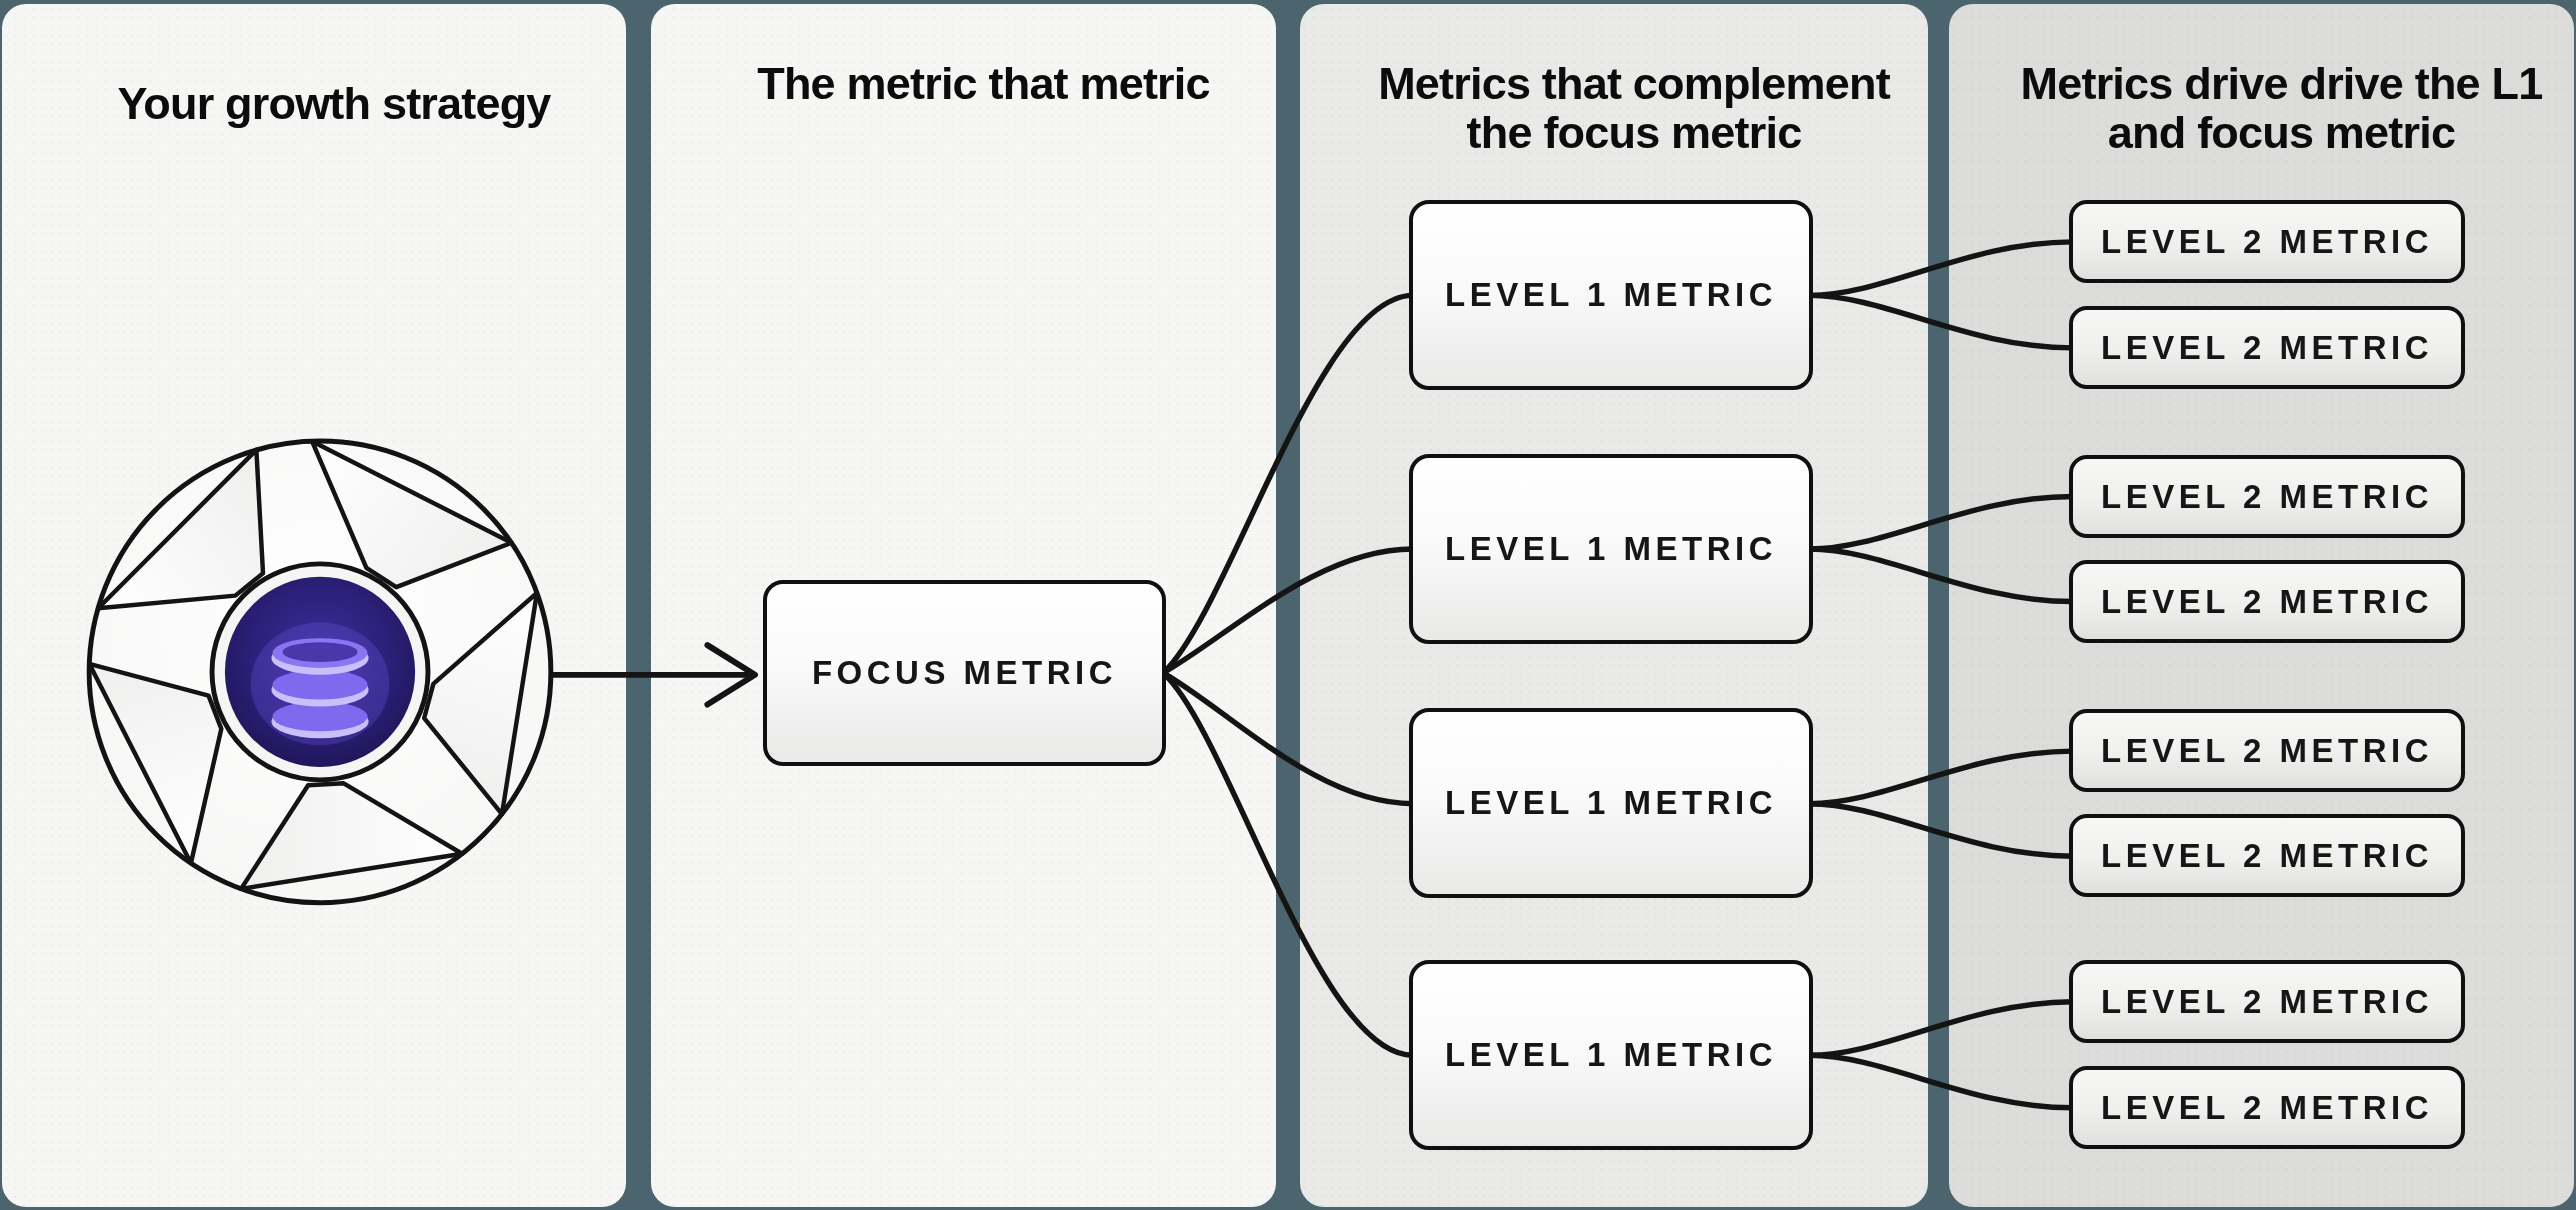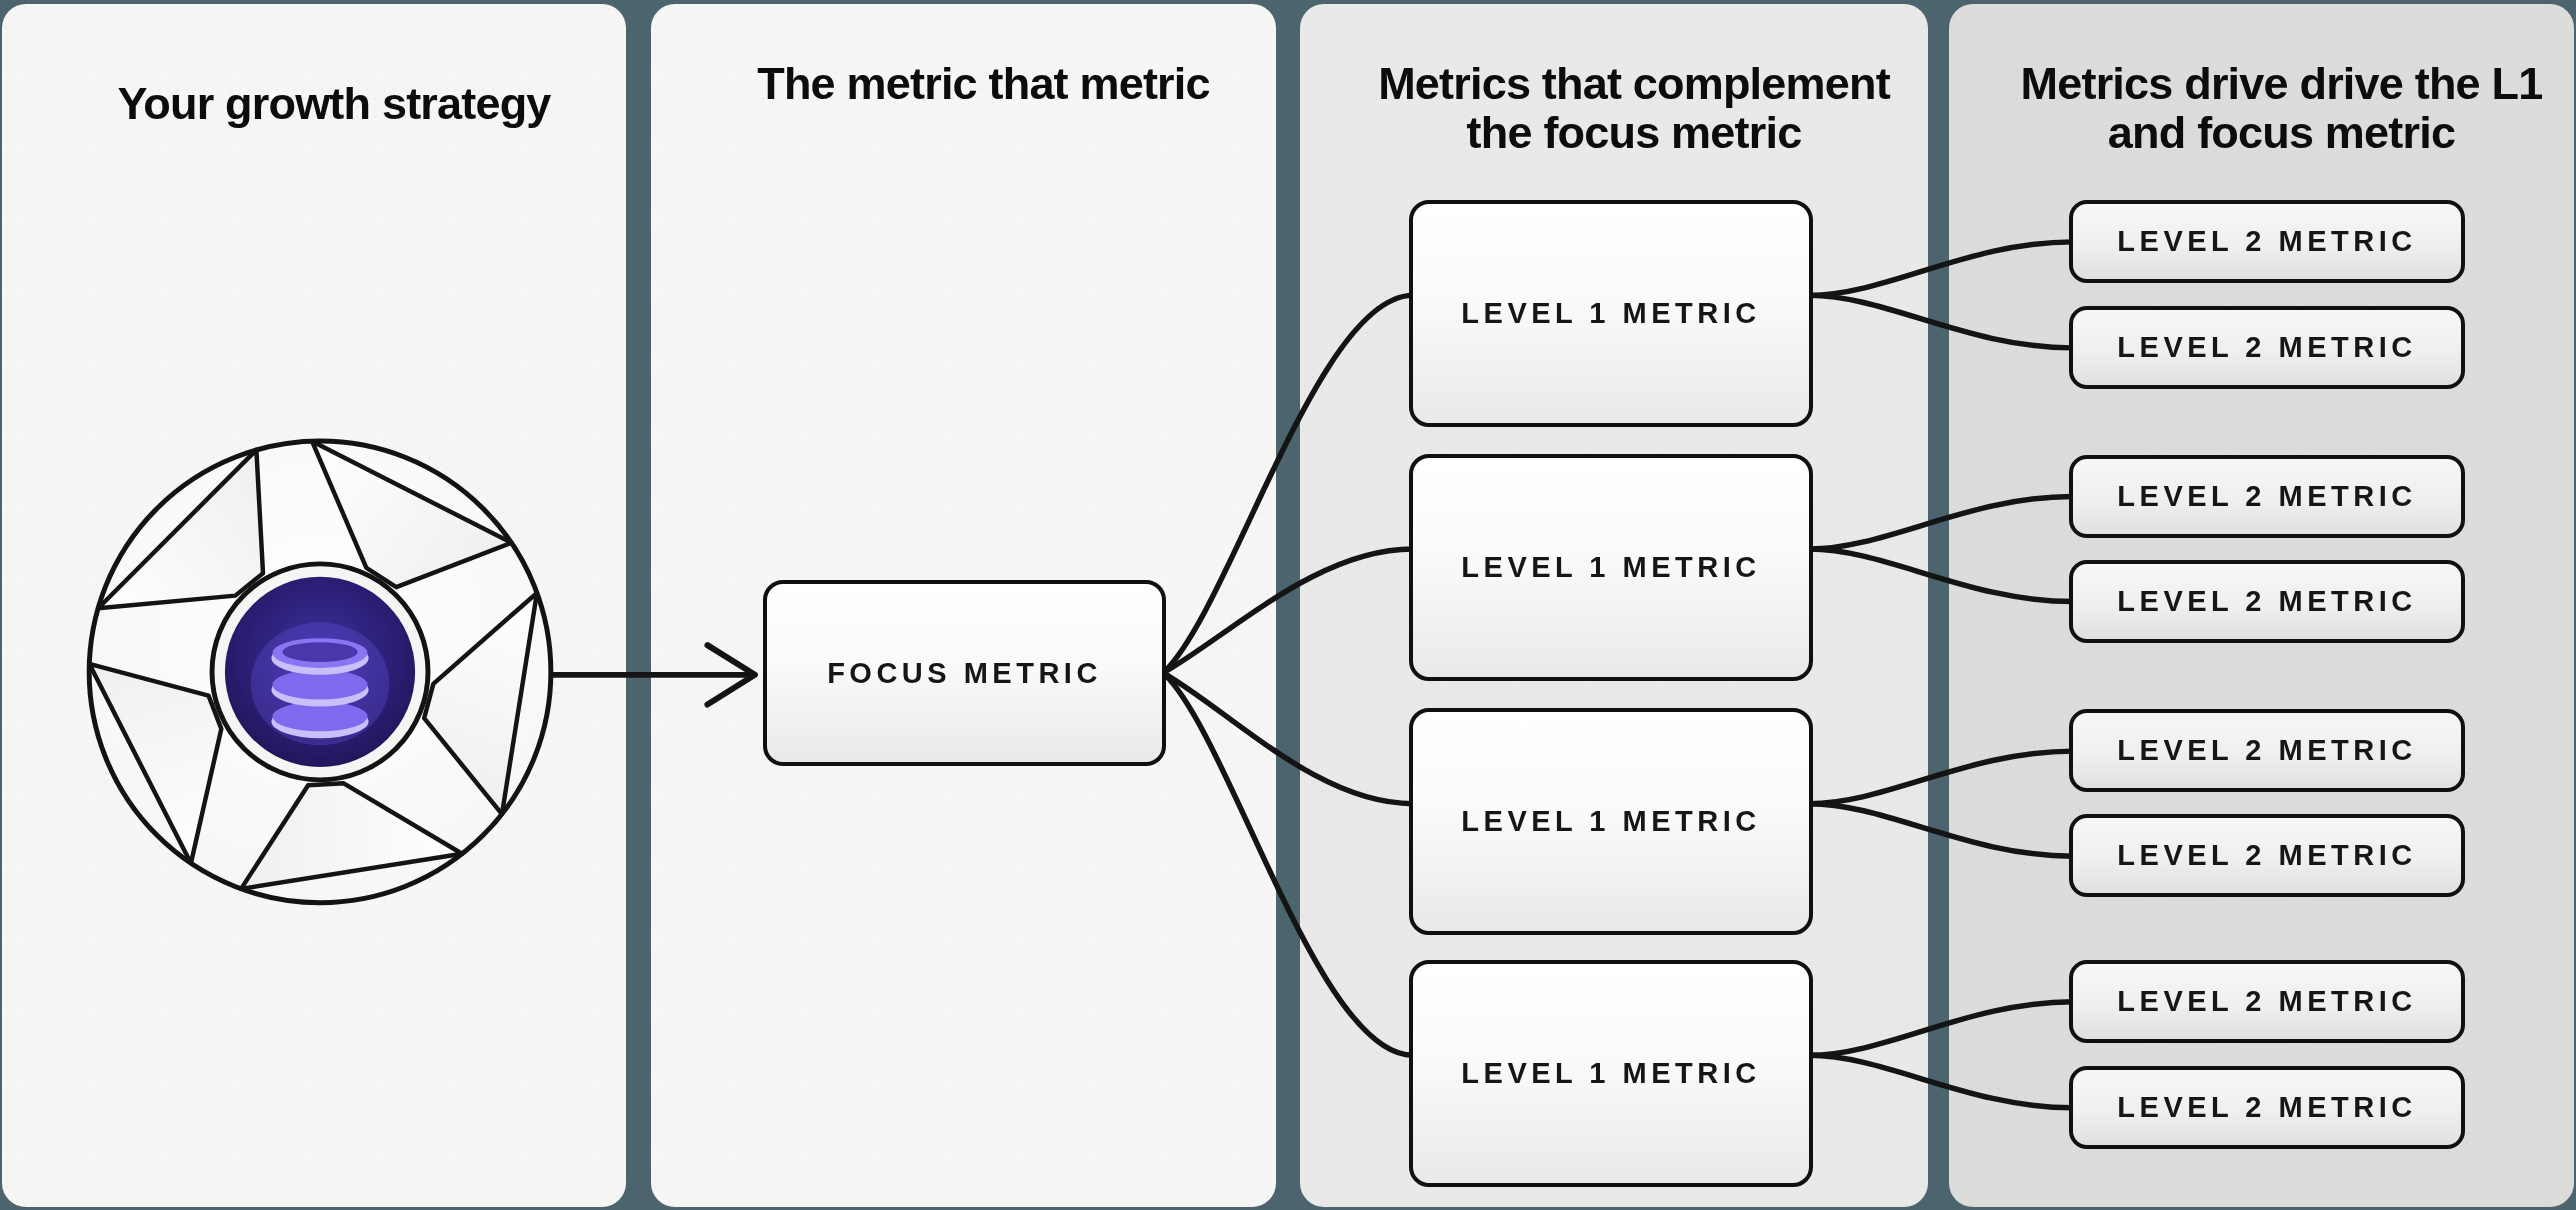--- a/index.html
+++ b/index.html
@@ -28,25 +28,25 @@
   .c2 .card-title,.c3 .card-title,.c4 .card-title{top:55px;}
   .card-title span{display:block;}
 
   .metric-box{
     position:absolute;border:4px solid #101010;border-radius:20px;
     background:linear-gradient(180deg,#ffffff 0%,#fafafa 45%,#e9e9e8 100%);
     display:flex;align-items:center;justify-content:center;
     box-sizing:border-box;
   }
   .box-label{
-    font-weight:700;color:#161616;font-size:29px;letter-spacing:4.5px;
+    font-weight:700;color:#161616;font-size:33px;letter-spacing:4.5px;
     white-space:nowrap;
   }
   .focus-box{left:763px;top:580px;width:403px;height:186px;}
-  .l1{left:1409px;width:404px;height:227px;}
+  .l1{left:1409px;width:404px;height:190px;}
   .l1.i0{top:200px;} .l1.i1{top:454px;} .l1.i2{top:708px;} .l1.i3{top:960px;}
   .l2{
     left:2069px;width:396px;height:83px;border-radius:18px;border-width:4px;
     background:linear-gradient(180deg,#f7f7f6 0%,#efefee 55%,#e0e0df 100%);
   }
   .l2.i0{top:200px;} .l2.i1{top:306px;}
   .l2.i2{top:455px;} .l2.i3{top:560px;}
   .l2.i4{top:709px;} .l2.i5{top:814px;}
   .l2.i6{top:960px;} .l2.i7{top:1066px;}
 

